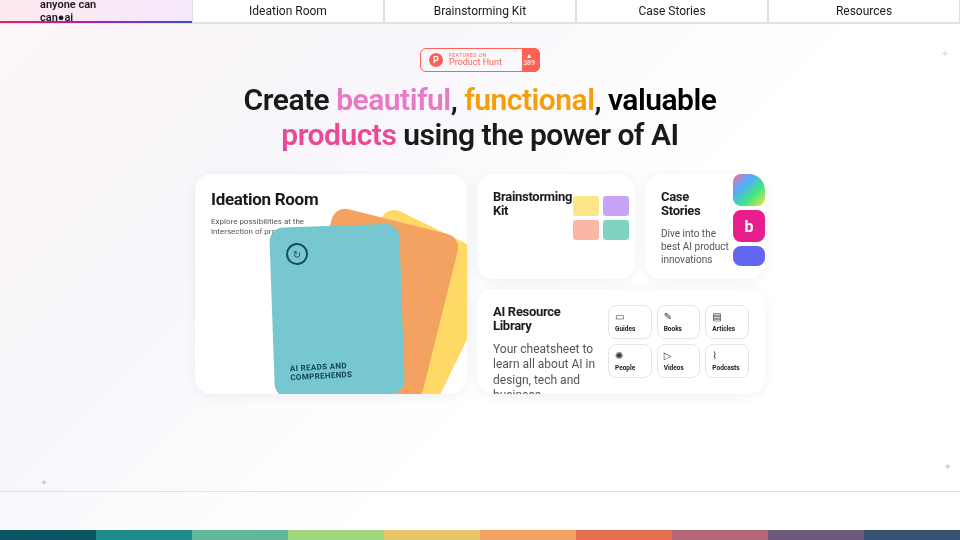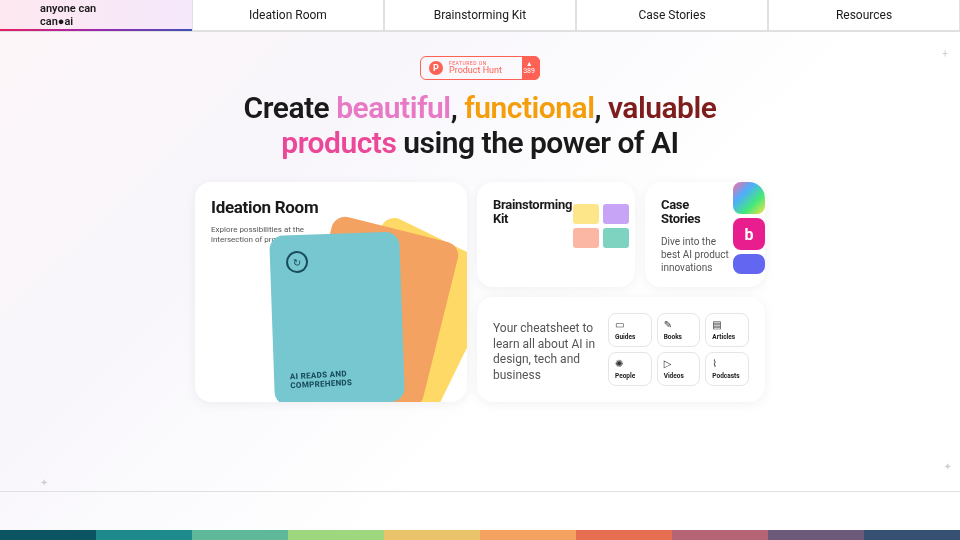--- a/index.html
+++ b/index.html
@@ -1,34 +1,34 @@
 <!DOCTYPE html>
 <html><head>
 <meta charset="utf-8">
 <style>
 *{margin:0;padding:0;box-sizing:border-box;font-family:-apple-system,BlinkMacSystemFont,"Segoe UI",Roboto,sans-serif}
 body{width:960px;height:540px;background:linear-gradient(135deg,#fdf6f9 0%,#f8f6fb 30%,#ffffff 60%);overflow:hidden;position:relative}
-.header{display:flex;height:32px;border-bottom:1px solid #e0e0e0}
+.header{display:flex;height:24px;border-bottom:1px solid #e0e0e0}
 .logo-cell{width:192px;background:linear-gradient(90deg,#fde8f0,#f5e8fb);display:flex;align-items:center;padding-left:40px;border-bottom:2px solid;border-image:linear-gradient(90deg,#e91e63,#9c27b0,#3f51b5) 1}
 .logo-text{font-size:11px;font-weight:600;color:#1a1a1a}
 .logo-text .ai{color:#1a1a1a}
 .nav{flex:1;display:flex}
 .nav-item{flex:1;display:flex;align-items:center;justify-content:center;font-size:12px;color:#1a1a1a;border:1px solid #e0e0e0;border-top:none;background:#fff}
 .ph-badge{margin:24px auto 0;width:120px;height:24px;border:1px solid #ff6154;border-radius:6px;display:flex;align-items:center;gap:6px;padding:0 8px;position:relative}
 .ph-badge::after{content:"";position:absolute;right:-1px;top:-1px;bottom:-1px;width:18px;background:#ff6154;border-radius:0 6px 6px 0}
 .ph-icon{width:14px;height:14px;border-radius:50%;background:#ff6154;color:#fff;display:flex;align-items:center;justify-content:center;font-size:9px;font-weight:700}
 .ph-text{font-size:7px;line-height:1;color:#ff6154}
 .ph-text .top{font-size:5px;letter-spacing:0.5px}
 .ph-text .name{font-size:9px;font-weight:400}
 .ph-arrow{position:absolute;right:4px;color:#fff;font-size:7px;text-align:center;z-index:1;line-height:1}
 .hero{text-align:center;margin-top:10px}
 .hero h1{font-size:30px;font-weight:600;color:#1a1a1a;letter-spacing:-0.5px}
 .hero .beautiful{color:#e879c4}
 .hero .functional{color:#f59e0b}
-.hero .valuable{color:#7f1d1d}
+.hero .valuable{color:#000000}
 .hero .products{color:#ec4899}
 .grid{display:flex;gap:10px;margin:22px auto 0;width:570px}
 .col-left{width:272px}
 .col-right{flex:1;display:flex;flex-direction:column;gap:10px}
 .card{background:#fff;border-radius:16px;box-shadow:0 2px 12px rgba(0,0,0,0.06);padding:16px;position:relative;overflow:hidden}
 .card h2{font-size:17px;font-weight:700;color:#1a1a1a;letter-spacing:-0.3px;line-height:1.1}
 .card p{font-size:8px;color:#555;margin-top:8px;line-height:1.3}
 .ideation{height:220px}
 .ideation h2{max-width:120px}
 .ideation p{max-width:110px}
@@ -137,20 +137,21 @@
         <p>Dive into the best AI product innovations</p>
         <div class="logos">
           <div class="logo-sq lg1"></div>
           <div class="logo-sq lg2">b</div>
           <div class="logo-sq lg3"></div>
         </div>
       </div>
     </div>
     <div class="card reslib">
       <div class="rl-left">
+        <h2>AI Resource Library</h2>
         <p>Your cheatsheet to learn all about AI in design, tech and business</p>
       </div>
       <div class="res-grid">
         <div class="res-item">
             <span class="ri-icon">▭</span>
             <span class="ri-label">Guides</span>
           </div>
         <div class="res-item">
             <span class="ri-icon">✎</span>
             <span class="ri-label">Books</span>

